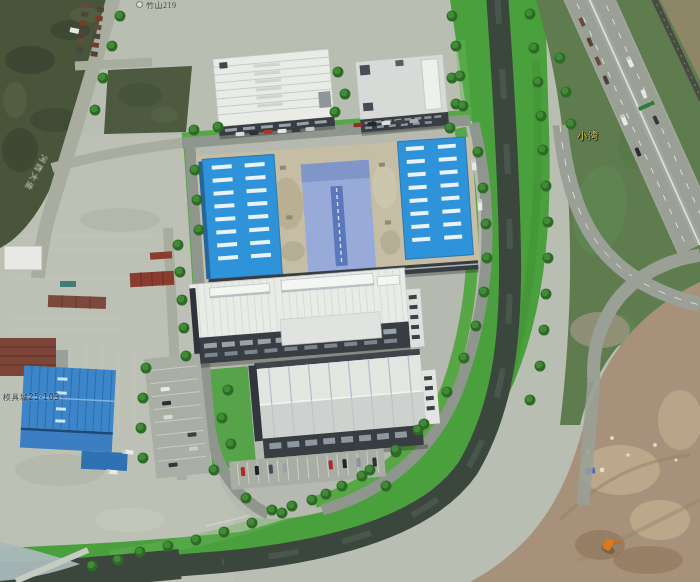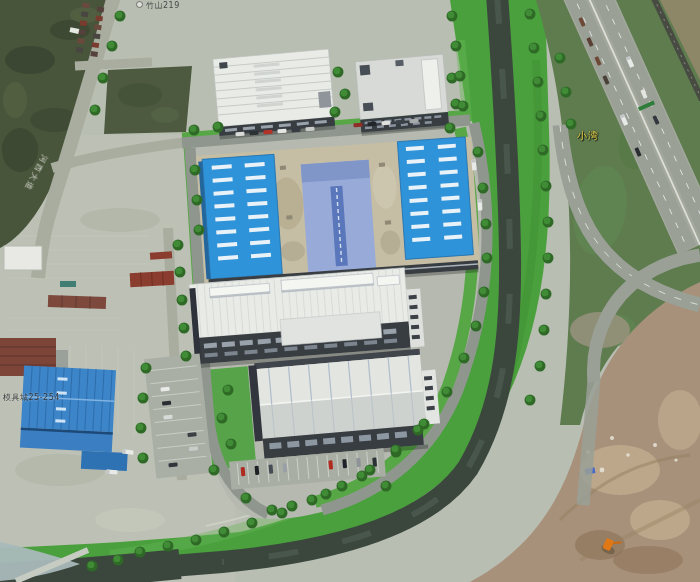--- a/index.html
+++ b/index.html
@@ -4,21 +4,21 @@
 <style>
   html,body{margin:0;padding:0;background:#222;}
   .stage{position:relative;width:700px;height:582px;overflow:hidden;
          font-family:"DejaVu Sans",sans-serif;background:#b9beb3;}
   .stage svg{position:absolute;left:0;top:0;}
   .maplabel{position:absolute;white-space:nowrap;pointer-events:none;}
   .lbl-bay{left:577px;top:129px;font-size:10px;font-weight:normal;letter-spacing:1px;
            color:var(--label-yellow,#ead54b);
            text-shadow:0 0 2px #000,1px 1px 1px #000;}
   .lbl-poi-tl{left:146px;top:0px;font-size:8px;color:var(--poi-dark,#2b2b2e);
-           opacity:.8;filter:blur(.4px);letter-spacing:.5px;}
+           opacity:.8;filter:blur(.4px);letter-spacing:.5px;font-family:Liberation Serif, serif;}
   .poi-ring{position:absolute;left:136px;top:1px;width:5px;height:5px;border-radius:50%;
            border:1.3px solid #5a5a58;background:#e8e8e2;opacity:.8;}
   .lbl-poi-bl{left:3px;top:392px;font-size:8px;color:var(--poi-dark,#2b2b2e);opacity:.9;
            filter:blur(.4px);letter-spacing:.5px;
            text-shadow:0 0 2px rgba(240,240,235,.7);}
   .lbl-road{left:50px;top:158px;font-size:8px;color:var(--road-label-white,#e9e9e2);
            opacity:.85;filter:blur(.4px);letter-spacing:2px;
            transform:rotate(118deg);transform-origin:0 0;}
 </style>
 </head>
@@ -559,15 +559,15 @@
           <use href="#tree" x="141" y="428"></use>
           <use href="#tree" x="143" y="458"></use>
       <use href="#tree" x="386" y="486"></use>
     </g>
   </g>
 </svg>
 
 <div class="maplabel lbl-bay">小湾</div>
 <div class="poi-ring"></div>
 <div class="maplabel lbl-poi-tl">竹山219</div>
-<div class="maplabel lbl-poi-bl">模具城25-254</div>
+<div class="maplabel lbl-poi-bl">模具城25-103</div>
 <div class="maplabel lbl-road">河西大道</div>
 </div>
 
 </body></html>

